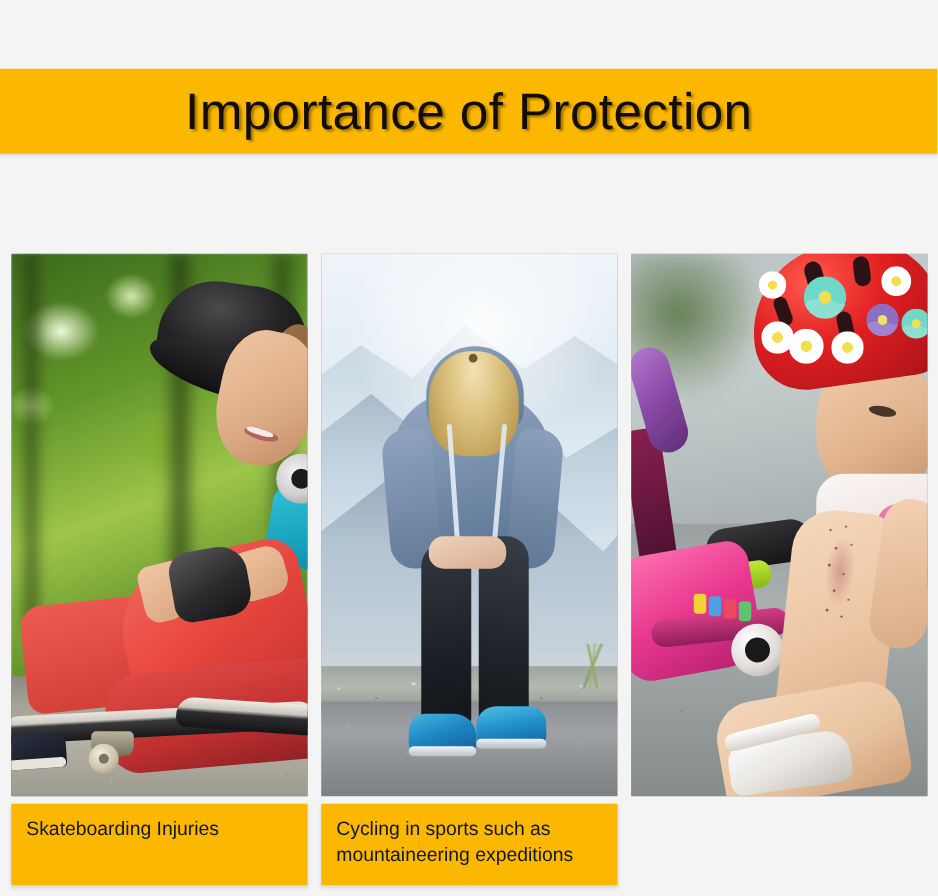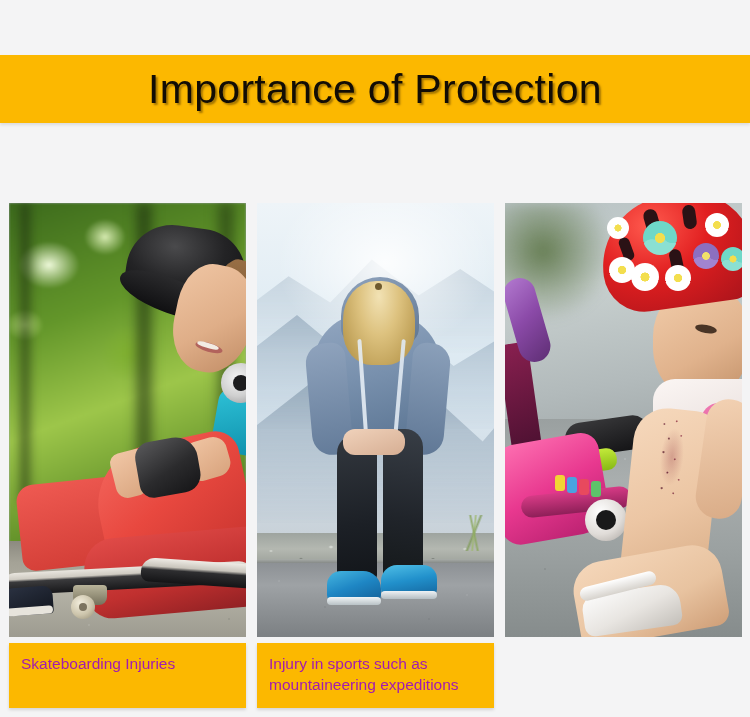--- a/index.html
+++ b/index.html
@@ -65,21 +65,21 @@
     margin-top: 6px;
     width: 237px;
     height: 65px;
     background: #fcb800;
     box-sizing: border-box;
     padding: 10px 12px 0 12px;
     box-shadow: 0 2px 3px rgba(0,0,0,0.13);
   }
   .caption-text {
     font-size: 15.5px;
-    color: #a21caf;
+    color: #0f172a;
     line-height: 21px;
     display: block;
     white-space: pre-line;
   }
 
   
   .p1-bg {
     left: 0; top: 0; width: 237px; height: 434px;
     background:
       radial-gradient(ellipse 44px 34px at 40px 62px, rgba(246,255,226,0.95), rgba(246,255,226,0) 70%),
@@ -735,21 +735,21 @@
       <div class="p2-string-r"></div>
       <div class="p2-leg-l"></div>
       <div class="p2-leg-r"></div>
       <div class="p2-hands"></div>
       <div class="p2-shoe-l"></div>
       <div class="p2-sole-l"></div>
       <div class="p2-shoe-r"></div>
       <div class="p2-sole-r"></div>
     </div>
     <div class="caption">
-      <span class="caption-text">Injury in sports such as
+      <span class="caption-text">Cycling in sports such as
 mountaineering expeditions</span>
     </div>
   </div>
 
   <div class="card">
     <div class="photo">
       <div class="p3-bg"></div>
       <div class="p3-blur-green"></div>
       <div class="p3-road"></div>
       <div class="p3-road-tex"></div>

